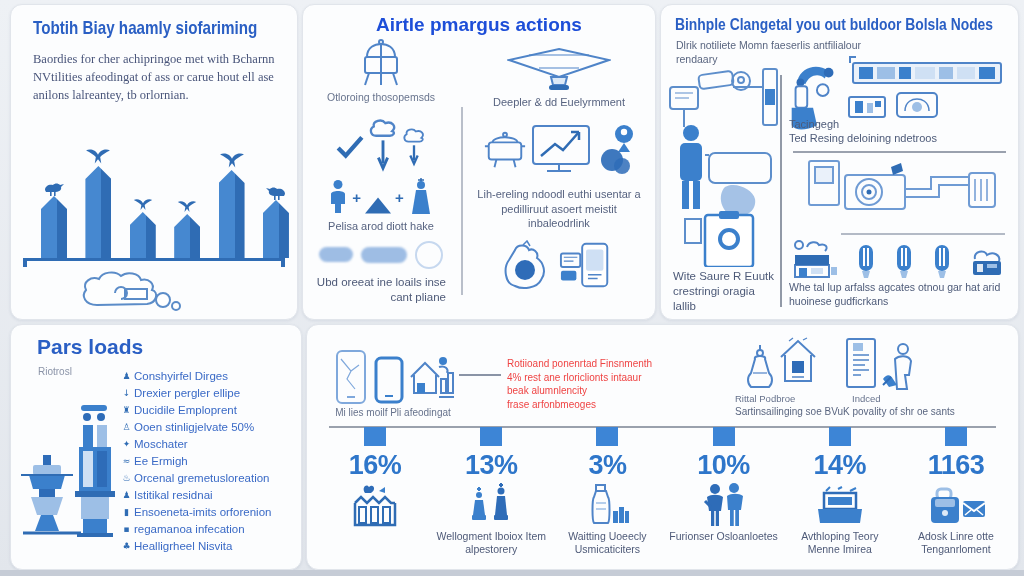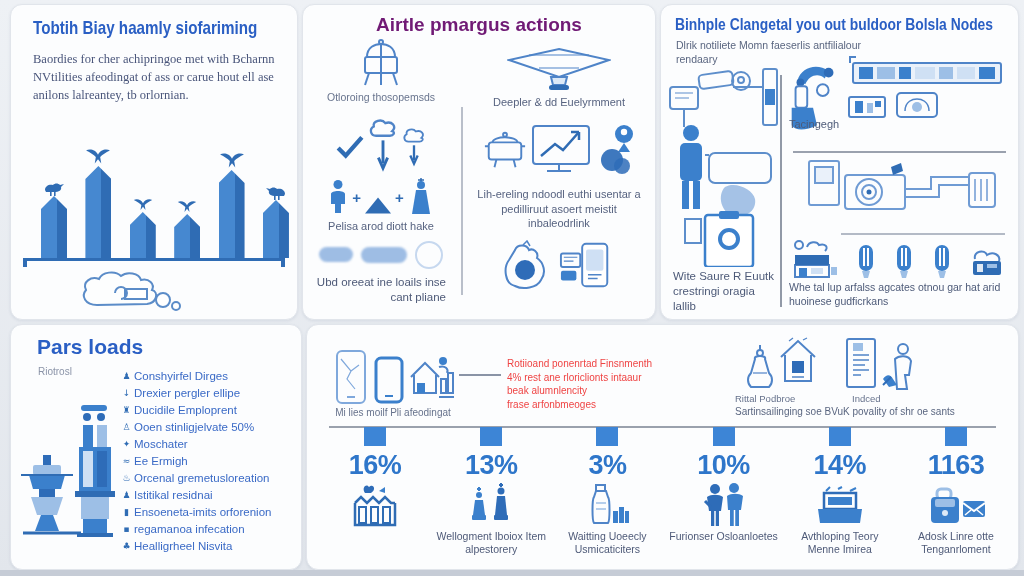--- a/index.html
+++ b/index.html
@@ -20,21 +20,21 @@
   .tl-bar-fill{width:26px;background:linear-gradient(90deg,#4688d0 62%,#2f6cb4 62%);
                clip-path:polygon(50% 0,100% 13px,100% 100%,0 100%,0 13px);}
   .tl-axis{position:absolute;left:14px;right:14px;bottom:58px;height:3px;background:#2f6cb4;border-radius:2px;}
   .tl-axis::before,.tl-axis::after{content:"";position:absolute;top:0;width:4px;height:9px;background:#2f6cb4;}
   .tl-axis::before{left:-2px}.tl-axis::after{right:-2px}
   .tl-cloud{position:absolute;left:58px;bottom:8px;}
 
   
   #p-tm{left:302px;top:4px;width:352px;height:314px;}
   .tm-title{position:absolute;top:9px;left:0;width:100%;text-align:center;font-size:19px;
-            font-weight:bold;color:#701a75;}
+            font-weight:bold;color:#1d4ed8;}
   .tm-divider{position:absolute;left:158px;top:102px;width:2px;height:188px;background:#b9bfca;}
   .tm-col{position:absolute;text-align:center;}
   .tm-left{left:6px;top:34px;width:144px;}
   .tm-right{left:170px;top:42px;width:172px;}
   .cap-s{font-size:10.5px;color:#68748e;line-height:1.3;}
   .cap-m{font-size:11px;color:#576380;line-height:1.3;}
   .cap-d{font-size:11.5px;color:#4e5a78;line-height:1.3;text-align:right;}
   .tm-row{display:flex;justify-content:center;align-items:flex-end;gap:4px;}
   .plus{font-size:15px;font-weight:bold;color:#2f6cb4;line-height:1;margin-bottom:10px;}
   .scribbles{display:flex;justify-content:center;align-items:center;gap:8px;margin:8px 0 6px;}
@@ -321,20 +321,21 @@
           <rect x="50" y="2" width="40" height="24" rx="4"></rect>
           <path d="M58 20 C58 10 66 8 70 8 C74 8 82 10 82 20" stroke-width="1.5"></path>
         </g>
       <rect x="8" y="10" width="8" height="12" fill="#3b80cc"></rect>
         <rect x="20" y="12" width="6" height="10" fill="#9dbfe6"></rect>
         <rect x="28" y="10" width="6" height="6" fill="#3b80cc"></rect>
       <circle cx="70" cy="16" r="5" fill="#9dbfe6"></circle>
     </svg>
     <div class="tr-rc1">
       <div>Tacingegh</div>
+      <div>Ted Resing deloining ndetroos</div>
     </div>
     <div class="tr-div1"></div>
 
     <svg class="tr-illus2" width="200" height="66" viewBox="0 0 200 66">
       <g fill="none" stroke="#6f9bd4" stroke-width="2">
         <rect x="2" y="2" width="30" height="44" rx="2"></rect>
         <rect x="8" y="8" width="18" height="16" fill="#eaf1fa"></rect>
         <rect x="38" y="16" width="60" height="34" rx="3"></rect>
         <circle cx="62" cy="33" r="13"></circle>
           <circle cx="62" cy="33" r="7"></circle>

